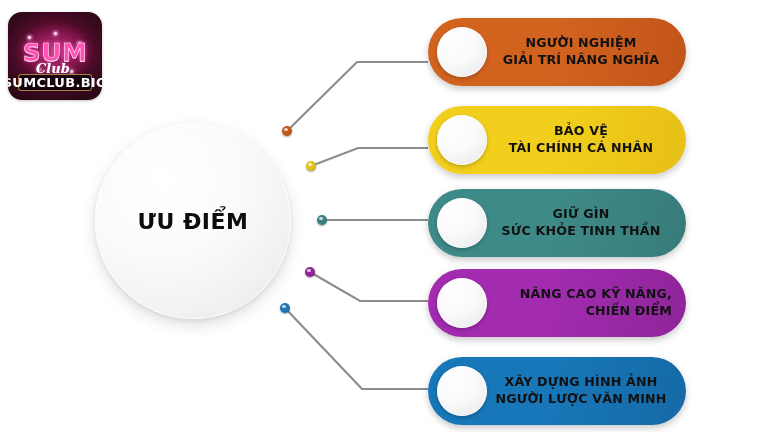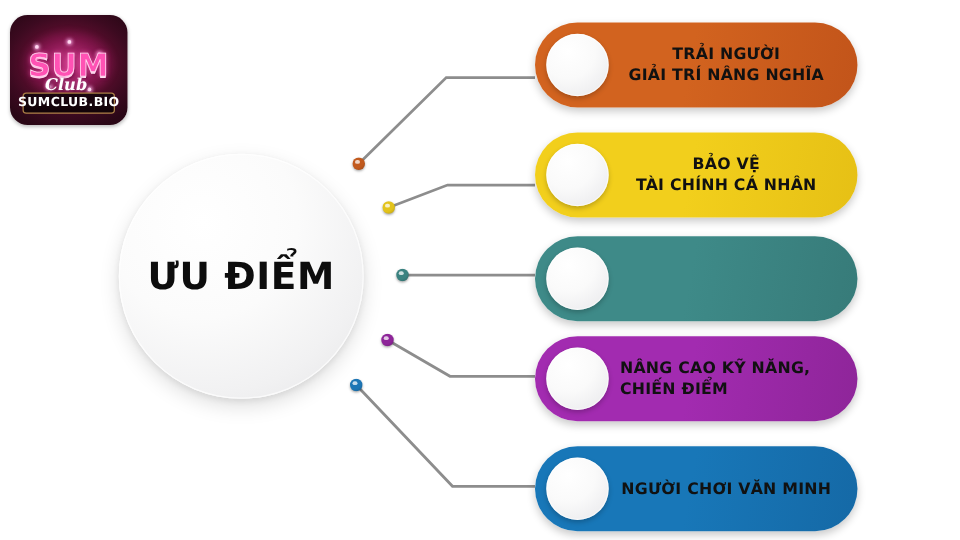--- a/index.html
+++ b/index.html
@@ -93,21 +93,21 @@
     border-radius: 3px;
     background: linear-gradient(180deg, #1b0510 0%, #120308 100%);
     border: 1px solid rgba(222,170,90,0.75);
     display: flex;
     align-items: center;
     justify-content: center;
   }
   .logo-domain-text {
     font-family: "DejaVu Sans", sans-serif;
     font-weight: bold;
-    font-size: 10px;
+    font-size: 13px;
     letter-spacing: 0.3px;
     color: #ffffff;
   }
 
   
   .hub {
     position: absolute;
     left: 95px;
     top: 123px;
     width: 196px;
@@ -119,21 +119,21 @@
       0 6px 16px rgba(0,0,0,0.13),
       0 2px 5px rgba(0,0,0,0.07),
       inset 0 0 0 1px rgba(255,255,255,0.7);
     display: flex;
     align-items: center;
     justify-content: center;
   }
   .hub-label {
     font-family: "DejaVu Sans", sans-serif;
     font-weight: bold;
-    font-size: 30px;
+    font-size: 22px;
     letter-spacing: 0.5px;
     color: #0d0d0d;
     text-align: center;
   }
 
   
   #connectors {
     position: absolute;
     left: 0;
     top: 0;
@@ -196,21 +196,21 @@
     right: 14px;
     font-family: "DejaVu Sans", sans-serif;
     font-weight: bold;
     font-size: 12.6px;
     line-height: 1.32;
     letter-spacing: 0.2px;
     color: #111111;
     text-align: center;
   }
   .pill-text.left-align {
-    text-align: left;
+    text-align: right;
     left: 68px;
   }
   .pill-text .ln {
     display: block;
     white-space: nowrap;
   }
 </style>
 </head>
 <body>
 
@@ -244,45 +244,50 @@
   <div class="node-dot" id="dot4" style="left: 310px; top: 272px; background: radial-gradient(circle at 34% 28%, rgb(142, 37, 153) 0%, rgb(142, 37, 153) 55%, rgba(0, 0, 0, 0.35) 130%), rgb(142, 37, 153);"></div>
   <div class="node-dot" id="dot5" style="left: 285px; top: 308px; background: radial-gradient(circle at 34% 28%, rgb(29, 118, 181) 0%, rgb(29, 118, 181) 55%, rgba(0, 0, 0, 0.35) 130%), rgb(29, 118, 181);"></div>
 
   <div class="hub">
     <span class="hub-label" style="color: rgb(13, 13, 13);">ƯU ĐIỂM</span>
   </div>
 
   <div class="pill" id="pill1" style="top: 18px; background: linear-gradient(100deg, rgb(210, 99, 31) 0%, rgb(210, 99, 31) 48%, rgb(194, 84, 26) 100%);">
     <div class="pill-circle"></div>
     <div class="pill-text" style="color: rgb(17, 17, 17);">
-      <span class="ln">TRẢI NGƯỜI</span>
+      <span class="ln">NGƯỜI NGHIỆM</span>
       <span class="ln">GIẢI TRÍ NÂNG NGHĨA</span>
     </div>
   </div>
 
   <div class="pill" id="pill2" style="top: 106px; background: linear-gradient(100deg, rgb(242, 207, 28) 0%, rgb(242, 207, 28) 48%, rgb(230, 192, 21) 100%);">
     <div class="pill-circle"></div>
     <div class="pill-text" style="color: rgb(17, 17, 17);">
       <span class="ln">BẢO VỆ</span>
       <span class="ln">TÀI CHÍNH CÁ NHÂN</span>
     </div>
   </div>
 
   <div class="pill" id="pill3" style="top: 189px; background: linear-gradient(100deg, rgb(62, 138, 136) 0%, rgb(62, 138, 136) 48%, rgb(55, 123, 121) 100%);">
     <div class="pill-circle"></div>
+    <div class="pill-text" style="color: rgb(17, 17, 17);">
+      <span class="ln">GIỮ GÌN</span>
+      <span class="ln">SỨC KHỎE TINH THẦN</span>
+    </div>
   </div>
 
   <div class="pill" id="pill4" style="top: 269px; background: linear-gradient(100deg, rgb(162, 43, 176) 0%, rgb(162, 43, 176) 48%, rgb(142, 37, 153) 100%);">
     <div class="pill-circle"></div>
     <div class="pill-text left-align" style="color: rgb(17, 17, 17);">
       <span class="ln">NÂNG CAO KỸ NĂNG,</span>
       <span class="ln">CHIẾN ĐIỂM</span>
     </div>
   </div>
 
   <div class="pill" id="pill5" style="top: 357px; background: linear-gradient(100deg, rgb(24, 119, 184) 0%, rgb(24, 119, 184) 48%, rgb(21, 105, 166) 100%);">
     <div class="pill-circle"></div>
     <div class="pill-text" style="color: rgb(17, 17, 17);">
-      <span class="ln">NGƯỜI CHƠI VĂN MINH</span>
+      <span class="ln">XÂY DỰNG HÌNH ẢNH</span>
+      <span class="ln">NGƯỜI LƯỢC VĂN MINH</span>
     </div>
   </div>
 
 </div>
 
 </body></html>

